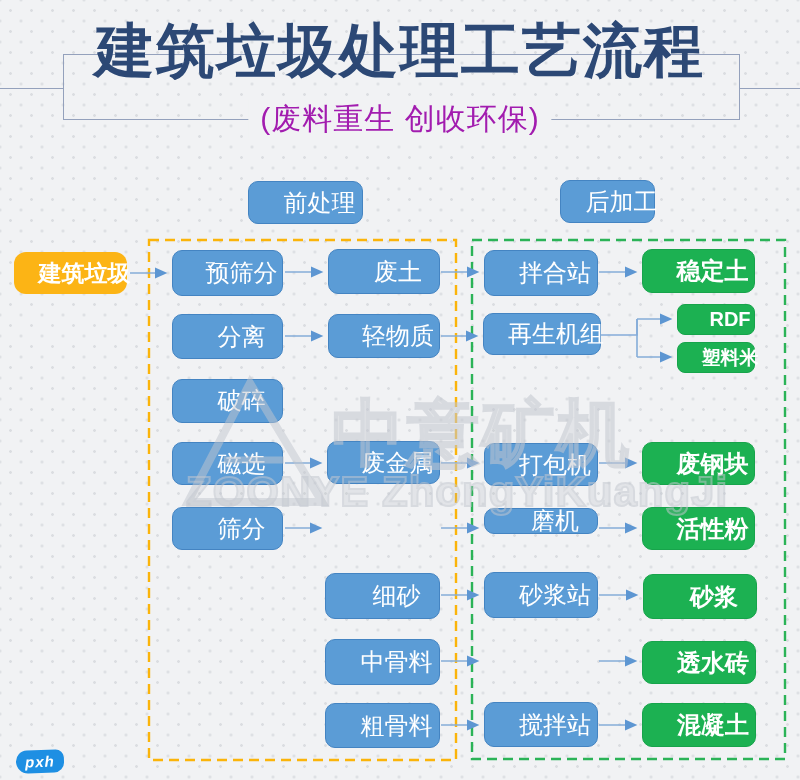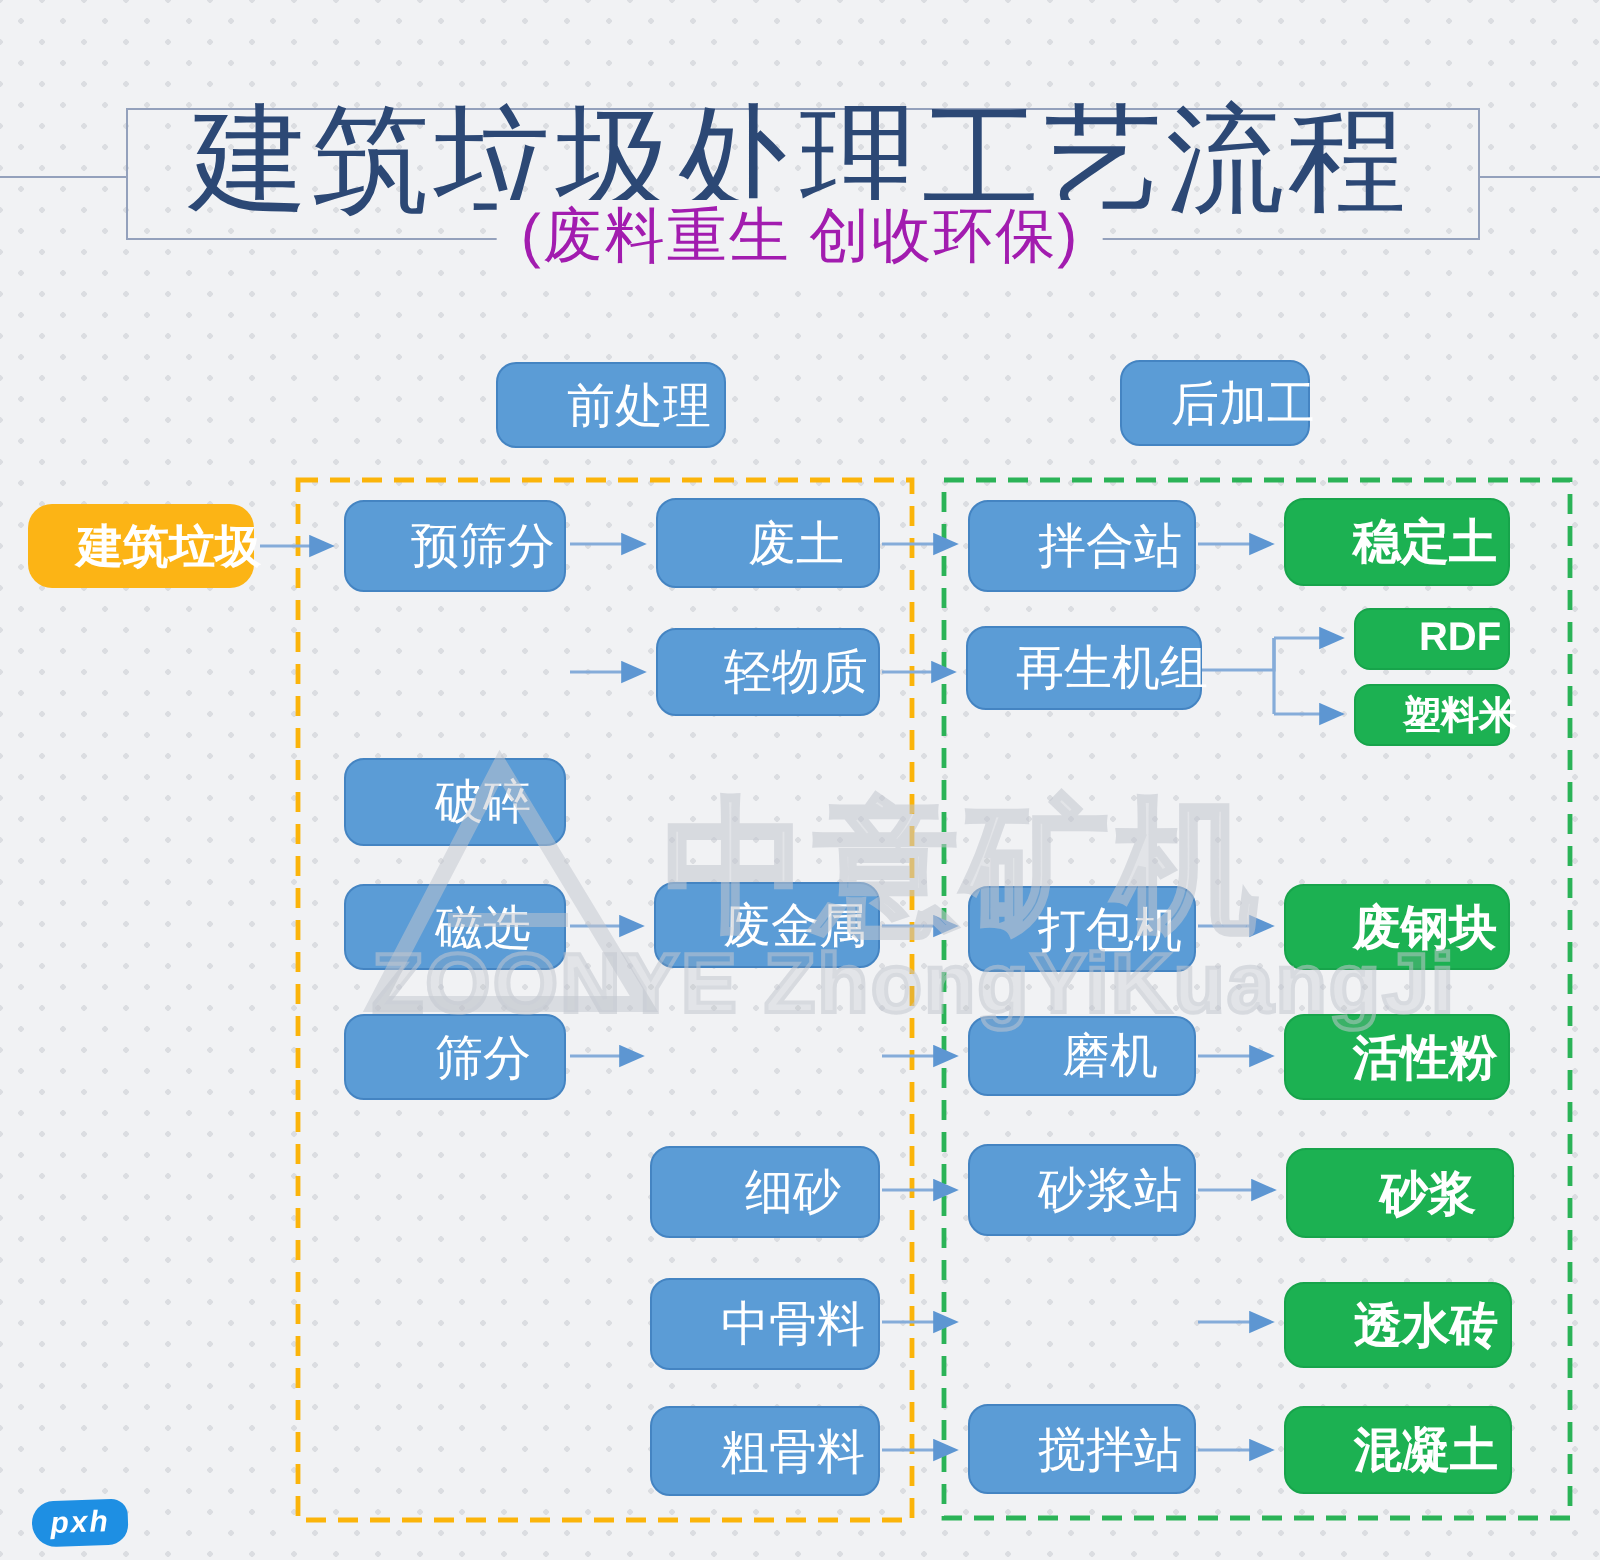--- a/index.html
+++ b/index.html
@@ -10,22 +10,22 @@
     background-image:
       radial-gradient(#dbdde1 1.3px, transparent 1.5px),
       radial-gradient(#dbdde1 1.3px, transparent 1.5px);
     background-size:21px 21px;
     background-position:0 0,10.5px 10.5px;
   }
   .abs{position:absolute;}
   
   #title{
     left:0;top:14px;width:800px;text-align:center;
-    font-size:59px;font-weight:400;letter-spacing:2px;
-    color:#2c4875;z-index:3;line-height:74px;margin-top:29px;
+    font-size:59px;font-weight:700;letter-spacing:2px;
+    color:#2c4875;z-index:3;line-height:74px;
   }
   #header-frame{
     left:63px;top:54px;width:675px;height:64px;
     border:1px solid #94a1bc;z-index:1;
   }
   .header-line{top:88px;height:1px;background:#94a1bc;z-index:1;}
   #header-line-left{left:0;width:63px;}
   #header-line-right{left:739px;width:61px;}
   #subtitle{
     left:50%;top:100px;transform:translateX(-50%);
@@ -110,33 +110,34 @@
     </g>
   </svg>
 
   <div class="abs node blue" style="left:248px;top:181px;width:115px;height:43px">前处理</div>
   <div class="abs node blue" style="left:560px;top:180px;width:95px;height:43px">后加工</div>
 
   <div class="abs node gold" style="left:14px;top:252px;width:113px;height:42px">建筑垃圾</div>
 
   <div class="abs node blue" style="left:172px;top:250px;width:111px;height:46px">预筛分</div>
   <div class="abs node blue" style="left:328px;top:249px;width:112px;height:45px">废土</div>
+  <div class="abs node blue" style="left:172px;top:314px;width:111px;height:45px">分离</div>
   <div class="abs node blue" style="left:328px;top:314px;width:112px;height:44px">轻物质</div>
   <div class="abs node blue" style="left:172px;top:379px;width:111px;height:44px">破碎</div>
   <div class="abs node blue" style="left:172px;top:442px;width:111px;height:43px">磁选</div>
   <div class="abs node blue" style="left:327px;top:441px;width:113px;height:43px">废金属</div>
   <div class="abs node blue" style="left:172px;top:507px;width:111px;height:43px">筛分</div>
   <div class="abs node blue" style="left:325px;top:573px;width:115px;height:46px">细砂</div>
   <div class="abs node blue" style="left:325px;top:639px;width:115px;height:46px">中骨料</div>
   <div class="abs node blue" style="left:325px;top:703px;width:115px;height:45px">粗骨料</div>
 
   <div class="abs node blue" style="left:484px;top:250px;width:114px;height:46px">拌合站</div>
   <div class="abs node blue" style="left:483px;top:313px;width:118px;height:42px">再生机组</div>
   <div class="abs node blue" style="left:484px;top:443px;width:114px;height:43px">打包机</div>
-  <div class="abs node blue" style="left:484px;top:508px;width:114px;height:40px">磨机</div>
+  <div class="abs node blue" style="left:484px;top:508px;width:114px;height:26px">磨机</div>
   <div class="abs node blue" style="left:484px;top:572px;width:114px;height:46px">砂浆站</div>
   <div class="abs node blue" style="left:484px;top:702px;width:114px;height:45px">搅拌站</div>
 
   <div class="abs node green" style="left:642px;top:249px;width:113px;height:44px">稳定土</div>
   <div class="abs node green small-green" style="left:677px;top:304px;width:78px;height:31px">RDF</div>
   <div class="abs node green small-green" style="left:677px;top:342px;width:78px;height:31px;font-size:19px">塑料米</div>
   <div class="abs node green" style="left:642px;top:442px;width:113px;height:43px">废钢块</div>
   <div class="abs node green" style="left:642px;top:507px;width:113px;height:43px">活性粉</div>
   <div class="abs node green" style="left:643px;top:574px;width:114px;height:45px">砂浆</div>
   <div class="abs node green" style="left:642px;top:641px;width:114px;height:43px">透水砖</div>

